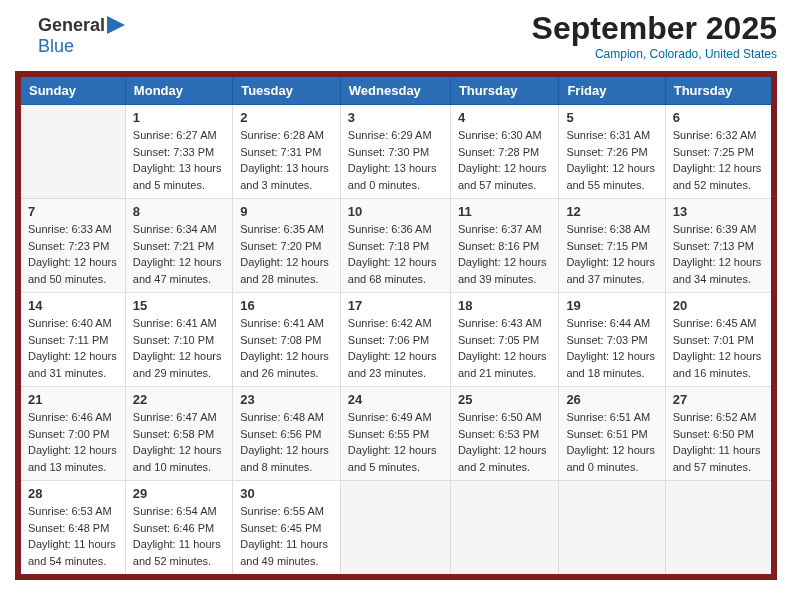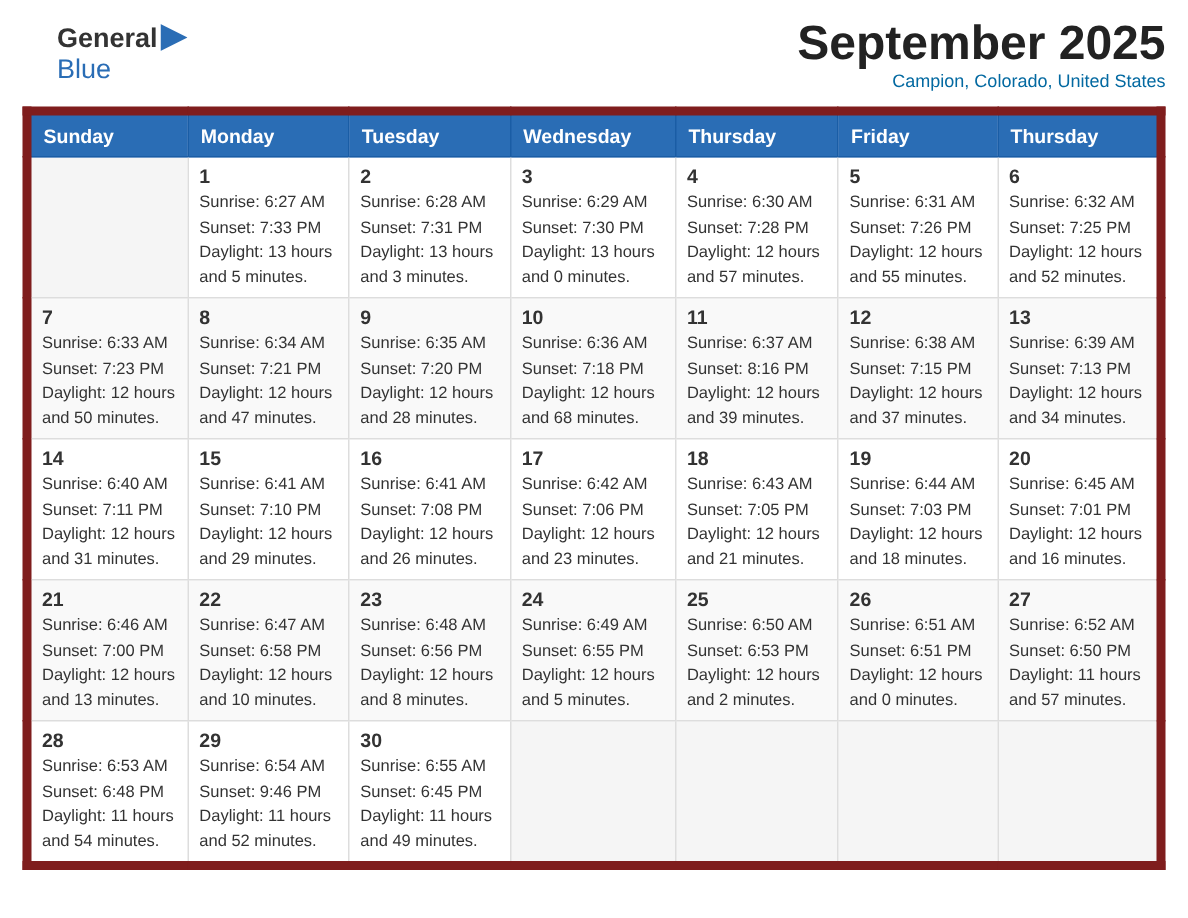--- a/index.html
+++ b/index.html
@@ -324,21 +324,21 @@
         <td>
           <span class="day-number">28</span>
           <div class="cell-text">Sunrise: 6:53 AM</div>
           <div class="cell-text">Sunset: 6:48 PM</div>
           <div class="cell-text">Daylight: 11 hours</div>
           <div class="cell-text">and 54 minutes.</div>
         </td>
         <td>
           <span class="day-number">29</span>
           <div class="cell-text">Sunrise: 6:54 AM</div>
-          <div class="cell-text">Sunset: 9:46 PM</div>
+          <div class="cell-text">Sunset: 6:46 PM</div>
           <div class="cell-text">Daylight: 11 hours</div>
           <div class="cell-text">and 52 minutes.</div>
         </td>
         <td>
           <span class="day-number">30</span>
           <div class="cell-text">Sunrise: 6:55 AM</div>
           <div class="cell-text">Sunset: 6:45 PM</div>
           <div class="cell-text">Daylight: 11 hours</div>
           <div class="cell-text">and 49 minutes.</div>
         </td>

